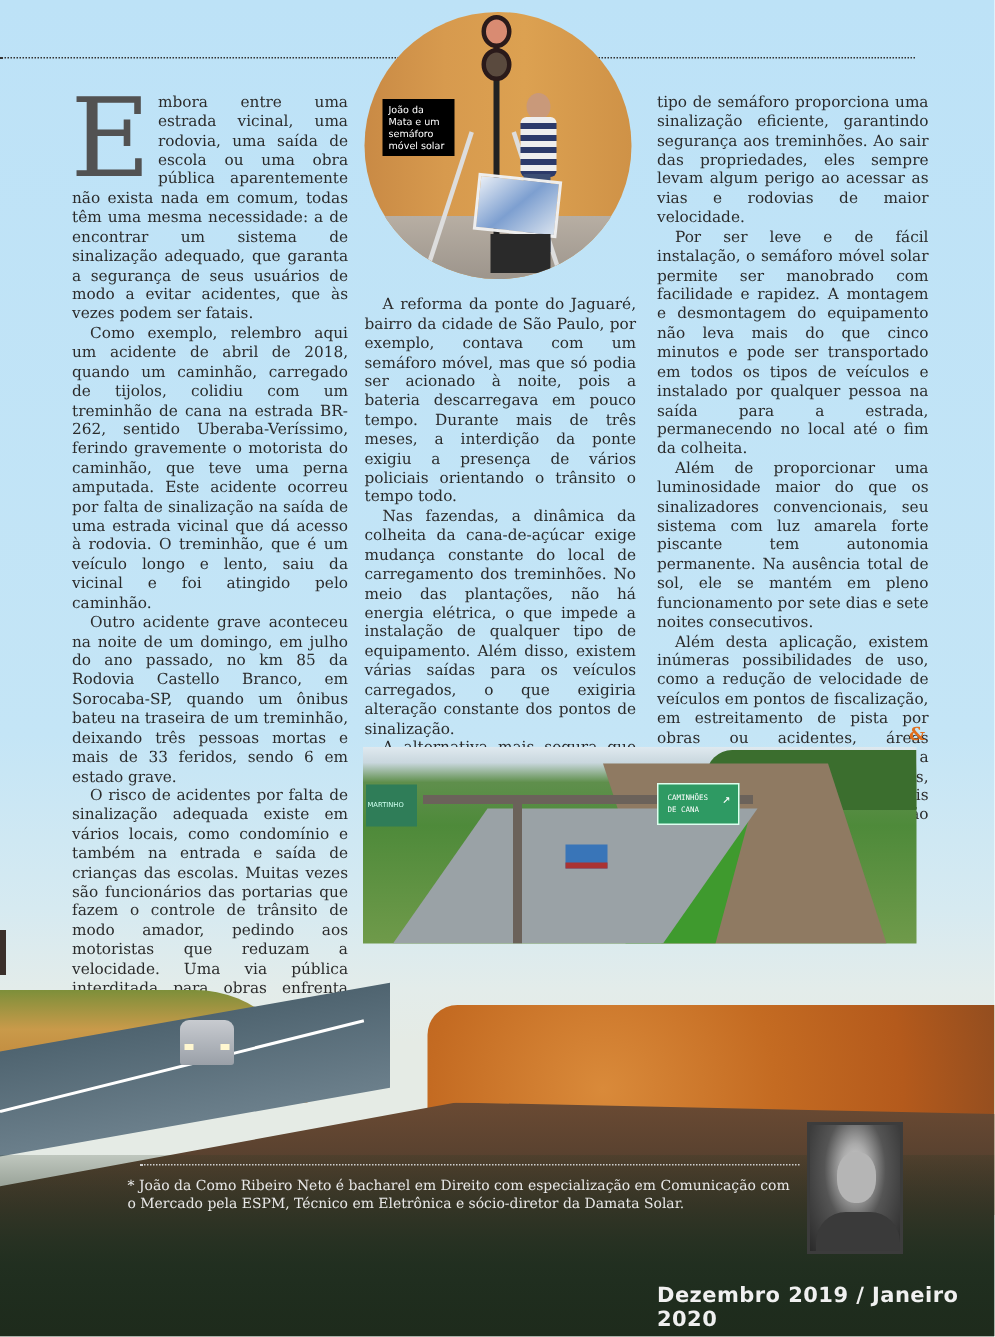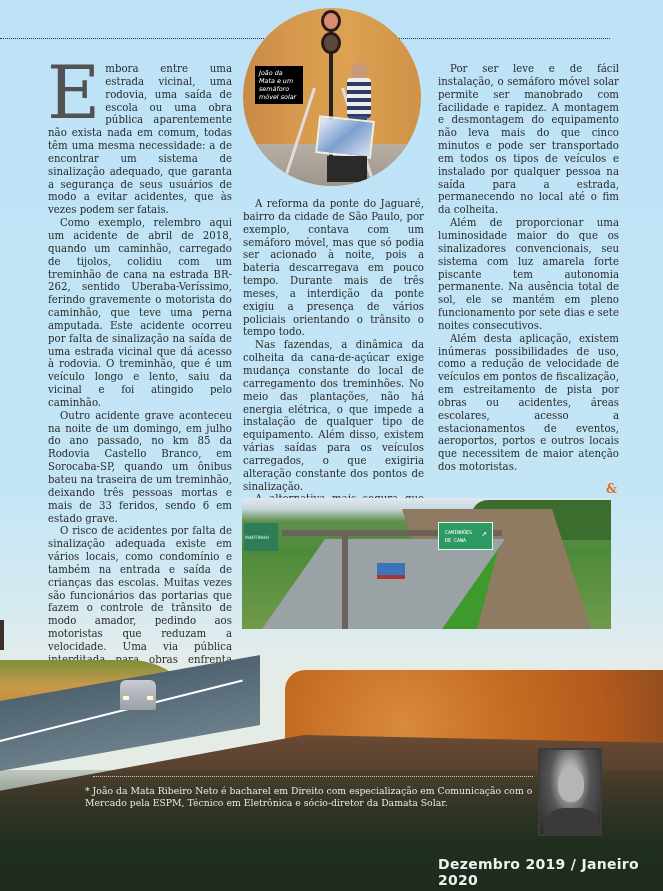--- a/index.html
+++ b/index.html
@@ -28,21 +28,21 @@
     .circle-photo .tripod-l { position:absolute; left:70px; top:80px; width:3px; height:100px; background:#ddd; transform: rotate(18deg); transform-origin: top; }
     .circle-photo .tripod-r { position:absolute; left:98px; top:80px; width:3px; height:100px; background:#ddd; transform: rotate(-18deg); transform-origin: top; }
     .circle-photo .panel { position:absolute; left:74px; top:110px; width:56px; height:38px; background:linear-gradient(135deg,#e8eef6,#7d9fd0 50%,#d8e2ee); border:2px solid #eee; transform: rotate(6deg); }
     .circle-photo .box { position:absolute; left:84px; top:148px; width:40px; height:26px; background:#2a2a2a; }
     .circle-photo .man-body { position:absolute; left:104px; top:70px; width:24px; height:40px; background: repeating-linear-gradient(180deg,#eee 0 4px,#2c3a6a 4px 8px); border-radius:4px; }
     .circle-photo .man-head { position:absolute; left:108px; top:54px; width:16px; height:18px; background:#c9997a; border-radius:50%; }
     .circle-photo .man-legs { position:absolute; left:106px; top:108px; width:18px; height:52px; background:#3b4d73; }
     .caption {
       position: absolute; left: 255px; top: 66px; width: 48px; padding: 3px 4px;
       background: #000; color: #fff;
-      font-family: "DejaVu Sans", sans-serif; font-size: 6.4px; line-height: 8px; font-style: italic;
+      font-family: "DejaVu Sans", sans-serif; font-size: 6.4px; line-height: 8px;
     }
     
     .col {
       position: absolute; font-size: 10.2px; line-height: 12.85px; text-align: justify;
       hyphens: manual;
     }
     .col p { text-indent: 12px; }
     .col p.first { text-indent: 0; }
     .col1 { left: 48px; top: 63px; width: 184px; }
     .col2 { left: 243px; top: 198px; width: 181px; }
@@ -152,20 +152,21 @@
   <p>O risco de acidentes por falta de sinalização adequada existe em vários locais, como condomínio e também na entrada e saída de crianças das escolas. Muitas vezes são funcionários das portarias que fazem o controle de trânsito de modo amador, pedindo aos motoristas que reduzam a velocidade. Uma via pública interditada para obras enfrenta situação parecida, utilizando sinalização precária de cones.</p>
 </div>
 
 <div class="col col2">
   <p>A reforma da ponte do Jaguaré, bairro da cidade de São Paulo, por exemplo, contava com um semáforo móvel, mas que só podia ser acionado à noite, pois a bateria descarregava em pouco tempo. Durante mais de três meses, a interdição da ponte exigiu a presença de vários policiais orientando o trânsito o tempo todo.</p>
   <p>Nas fazendas, a dinâmica da colheita da cana-de-açúcar exige mudança constante do local de carregamento dos treminhões. No meio das plantações, não há energia elétrica, o que impede a instalação de qualquer tipo de equipamento. Além disso, existem várias saídas para os veículos carregados, o que exigiria alteração constante dos pontos de sinalização.</p>
   <p>A alternativa mais segura que surge aos produtores rurais é a possibilidade de uso do semáforo móvel solar. Este</p>
 </div>
 
 <div class="col col3">
+  <p class="first">tipo de semáforo proporciona uma sinalização eficiente, garantindo segurança aos treminhões. Ao sair das propriedades, eles sempre levam algum perigo ao acessar as vias e rodovias de maior velocidade.</p>
   <p>Por ser leve e de fácil instalação, o semáforo móvel solar permite ser manobrado com facilidade e rapidez. A montagem e desmontagem do equipamento não leva mais do que cinco minutos e pode ser transportado em todos os tipos de veículos e instalado por qualquer pessoa na saída para a estrada, permanecendo no local até o fim da colheita.</p>
   <p>Além de proporcionar uma luminosidade maior do que os sinalizadores convencionais, seu sistema com luz amarela forte piscante tem autonomia permanente. Na ausência total de sol, ele se mantém em pleno funcionamento por sete dias e sete noites consecutivos.</p>
   <p>Além desta aplicação, existem inúmeras possibilidades de uso, como a redução de velocidade de veículos em pontos de fiscalização, em estreitamento de pista por obras ou acidentes, áreas escolares, acesso a estacionamentos de eventos, aeroportos, portos e outros locais que necessitem de maior atenção dos motoristas.</p>
 </div>
 <div class="end-mark">&amp;</div>
 
 <div class="road-photo">
   <div class="trees"></div>
   <div class="asphalt-r"></div>
   <div class="median"></div>
@@ -187,20 +188,20 @@
   <div class="cane-l"></div>
   <div class="sorghum"></div>
   <div class="dirt"></div>
   <div class="road"></div>
   <div class="road-line"></div>
   <div class="car"></div>
   <div class="veg"></div>
 </div>
 
 <div class="bio-rule"></div>
-<div class="bio">* João da Mata Ribeiro Neto é bacharel em Direito com especialização em Comunicação com o Mercado pela ESPM, Técnico em Eletrônica e sócio-diretor da Damata Solar.</div>
+<div class="bio">* João da Como Ribeiro Neto é bacharel em Direito com especialização em Comunicação com o Mercado pela ESPM, Técnico em Eletrônica e sócio-diretor da Damata Solar.</div>
 
 <div class="portrait">
   <div class="shirt"></div>
   <div class="face"></div>
 </div>
 
 <div class="issue">Dezembro 2019 / Janeiro 2020</div>
 
 </body></html>

